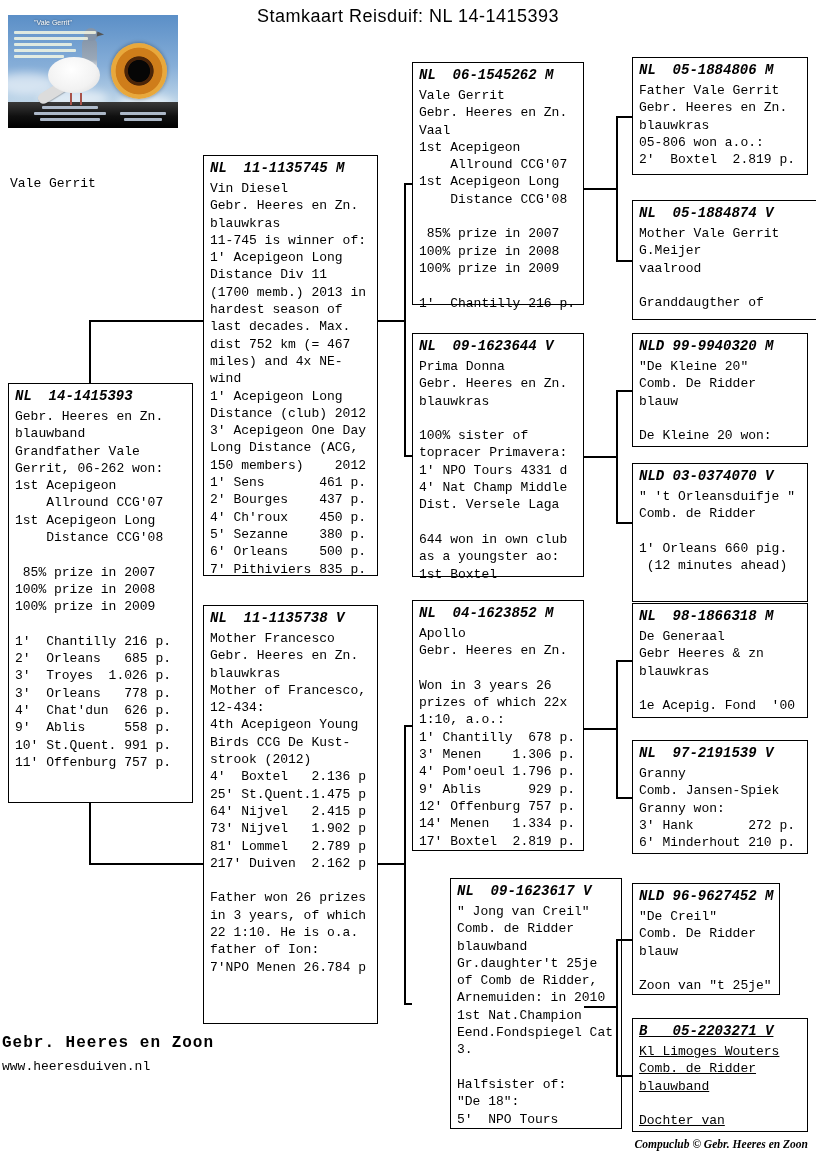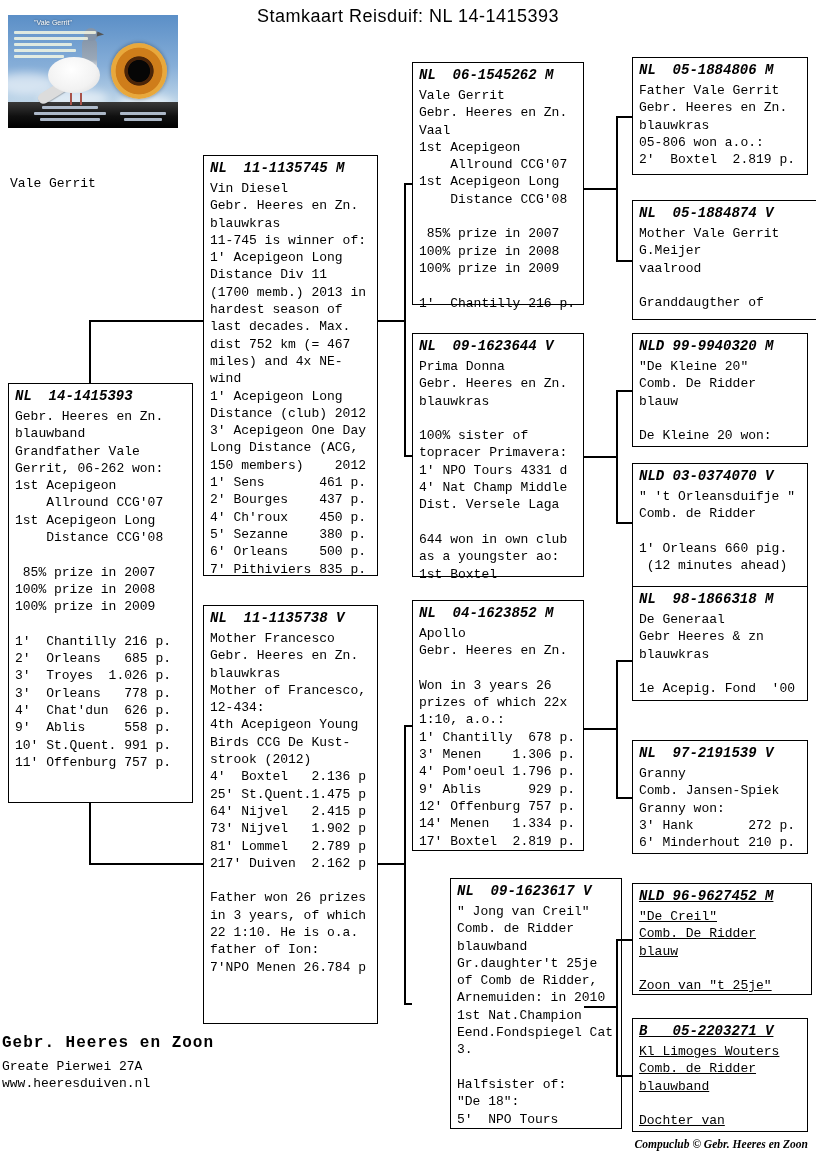--- a/index.html
+++ b/index.html
@@ -271,37 +271,37 @@
 De Kleine 20 won:</div>
 </div>
 <div class="box" style="left:632px;top:463px;width:176px;height:139px;">
   <div class="box-header">NLD 03-0374070 V</div>
   <div class="box-body">" 't Orleansduifje "
 Comb. de Ridder
 
 1' Orleans 660 pig.
  (12 minutes ahead)</div>
 </div>
-<div class="box" style="left:632px;top:586px;width:176px;height:115px;">
+<div class="box" style="left:632px;top:603px;width:176px;height:115px;">
   <div class="box-header">NL  98-1866318 M</div>
   <div class="box-body">De Generaal
 Gebr Heeres &amp; zn
 blauwkras
 
 1e Acepig. Fond  '00</div>
 </div>
 <div class="box" style="left:632px;top:740px;width:176px;height:114px;">
   <div class="box-header">NL  97-2191539 V</div>
   <div class="box-body">Granny
 Comb. Jansen-Spiek
 Granny won:
 3' Hank       272 p.
 6' Minderhout 210 p.</div>
 </div>
-<div class="box" style="left:632px;top:883px;width:180px;height:112px;text-decoration:underline;">
+<div class="box" style="left:632px;top:883px;width:148px;height:112px;">
   <div class="box-header">NLD 96-9627452 M</div>
   <div class="box-body">"De Creil"
 Comb. De Ridder
 blauw
 
 Zoon van "t 25je"</div>
 </div>
 <div class="box" style="left:632px;top:1018px;width:176px;height:114px;text-decoration:underline;">
   <div class="box-header">B   05-2203271 V</div>
   <div class="box-body">Kl Limoges Wouters
@@ -341,17 +341,16 @@
 <div class="h" style="left:616px;top:660px;width:16px;"></div>
 <div class="h" style="left:616px;top:797px;width:16px;"></div>
 
 <div class="h" style="left:584px;top:1006px;width:34px;"></div>
 <div class="v" style="left:616px;top:939px;height:138px;"></div>
 <div class="h" style="left:616px;top:939px;width:16px;"></div>
 <div class="h" style="left:616px;top:1075px;width:16px;"></div>
 
 <div class="contact">
   <div class="contact-name">Gebr. Heeres en Zoon</div>
-  <div class="contact-line">Greate Pierwei 27A</div>
   <div class="contact-line">www.heeresduiven.nl</div>
 </div>
 
 <div class="credit">Compuclub © Gebr. Heeres en Zoon</div>
 
 </body></html>

